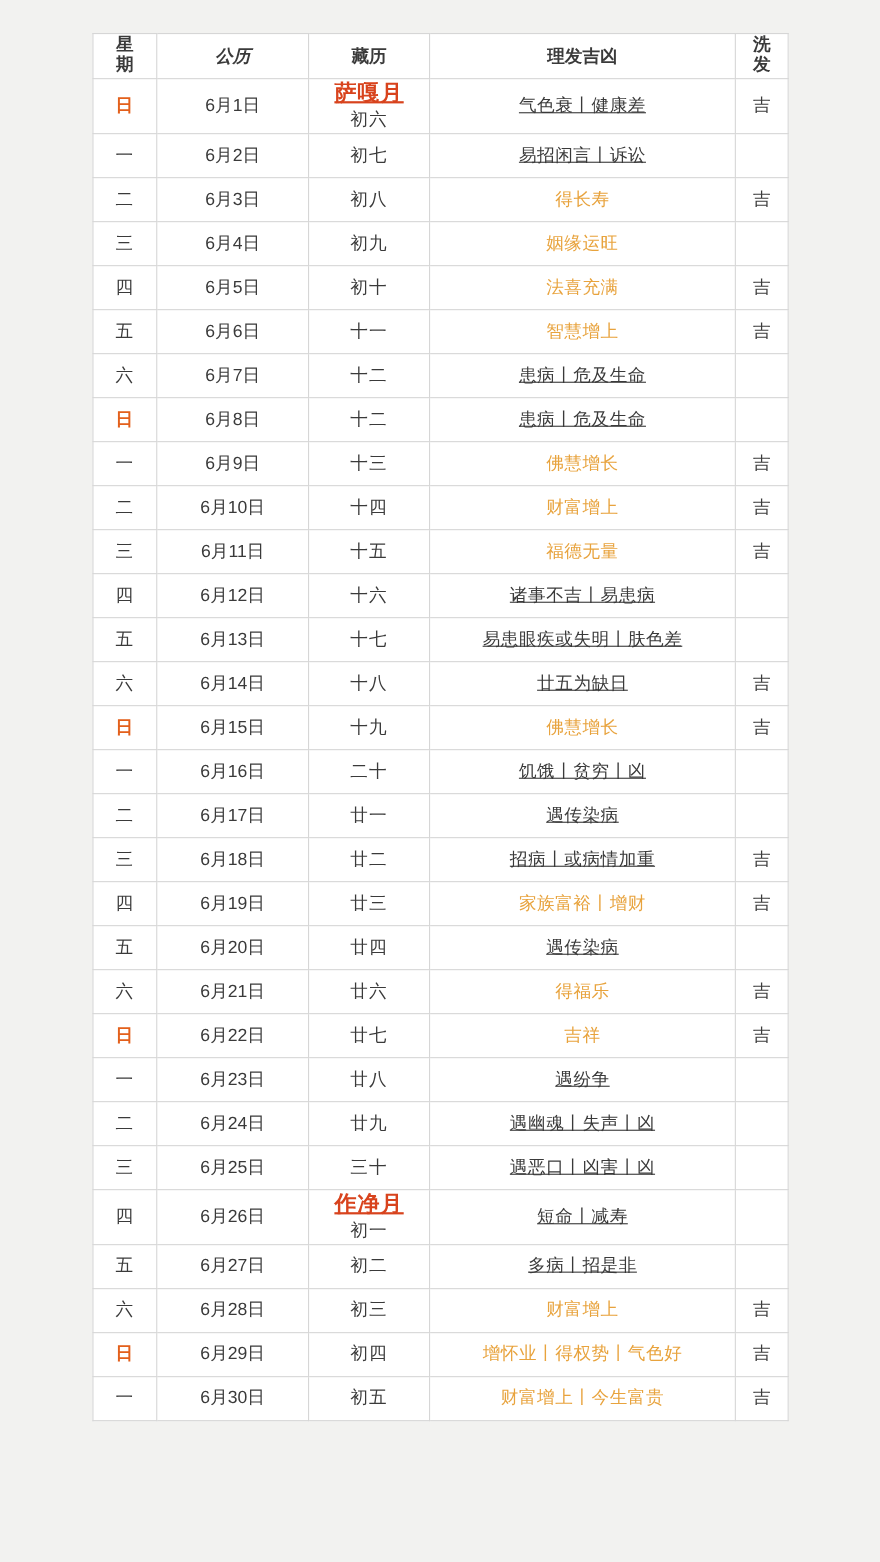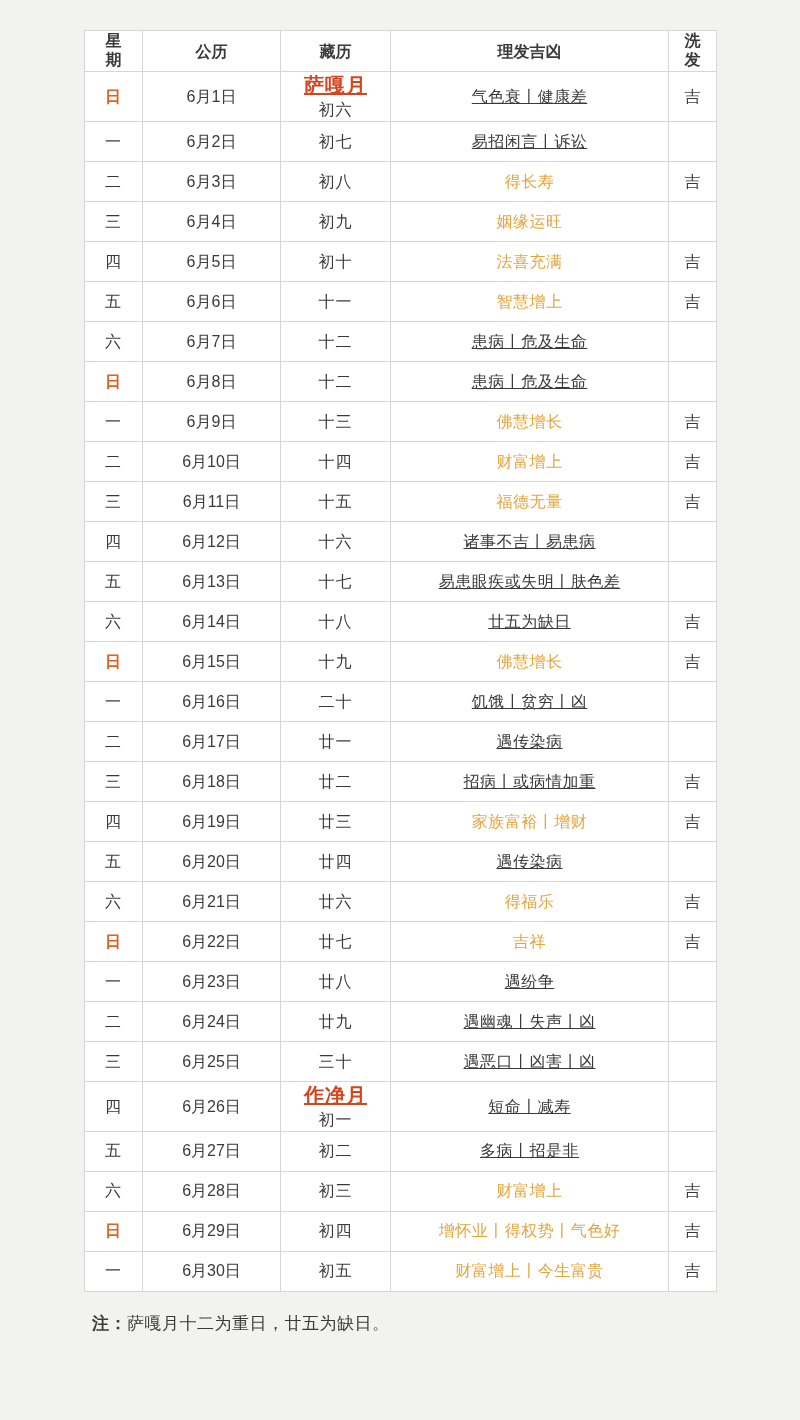--- a/index.html
+++ b/index.html
@@ -49,21 +49,21 @@
     font-weight: bold;
     font-size: 19px;
     background: #ffffff;
   }
   th.week-head {
     font-size: 17px;
     line-height: 1.25;
     color: #3a3a3a;
     letter-spacing: 1px;
   }
-  th.greg-head { color: #2f9fd0; }
+  th.greg-head { color: #2f9fd0; font-style: italic; }
   th.tib-head  { color: #e08a1e; }
   th.omen-head { color: #3a3a3a; }
   th.wash-head {
     font-size: 17px;
     line-height: 1.25;
     color: #3a3a3a;
   }
   .vert {
     display: inline-block;
     width: 1em;
@@ -395,17 +395,14 @@
           <td class="greg">6月30日</td>
           <td class="tib">
             <span class="daylabel">初五</span>
           </td>
           <td class="omen good">财富增上丨今生富贵</td>
           <td class="wash">吉</td>
         </tr>
       </tbody>
   </table>
 
-  <div class="note">
-    <b>注：</b><span>萨嘎月十二为重日，廿五为缺日。</span>
-  </div>
 
 </div>
 
 </body></html>

